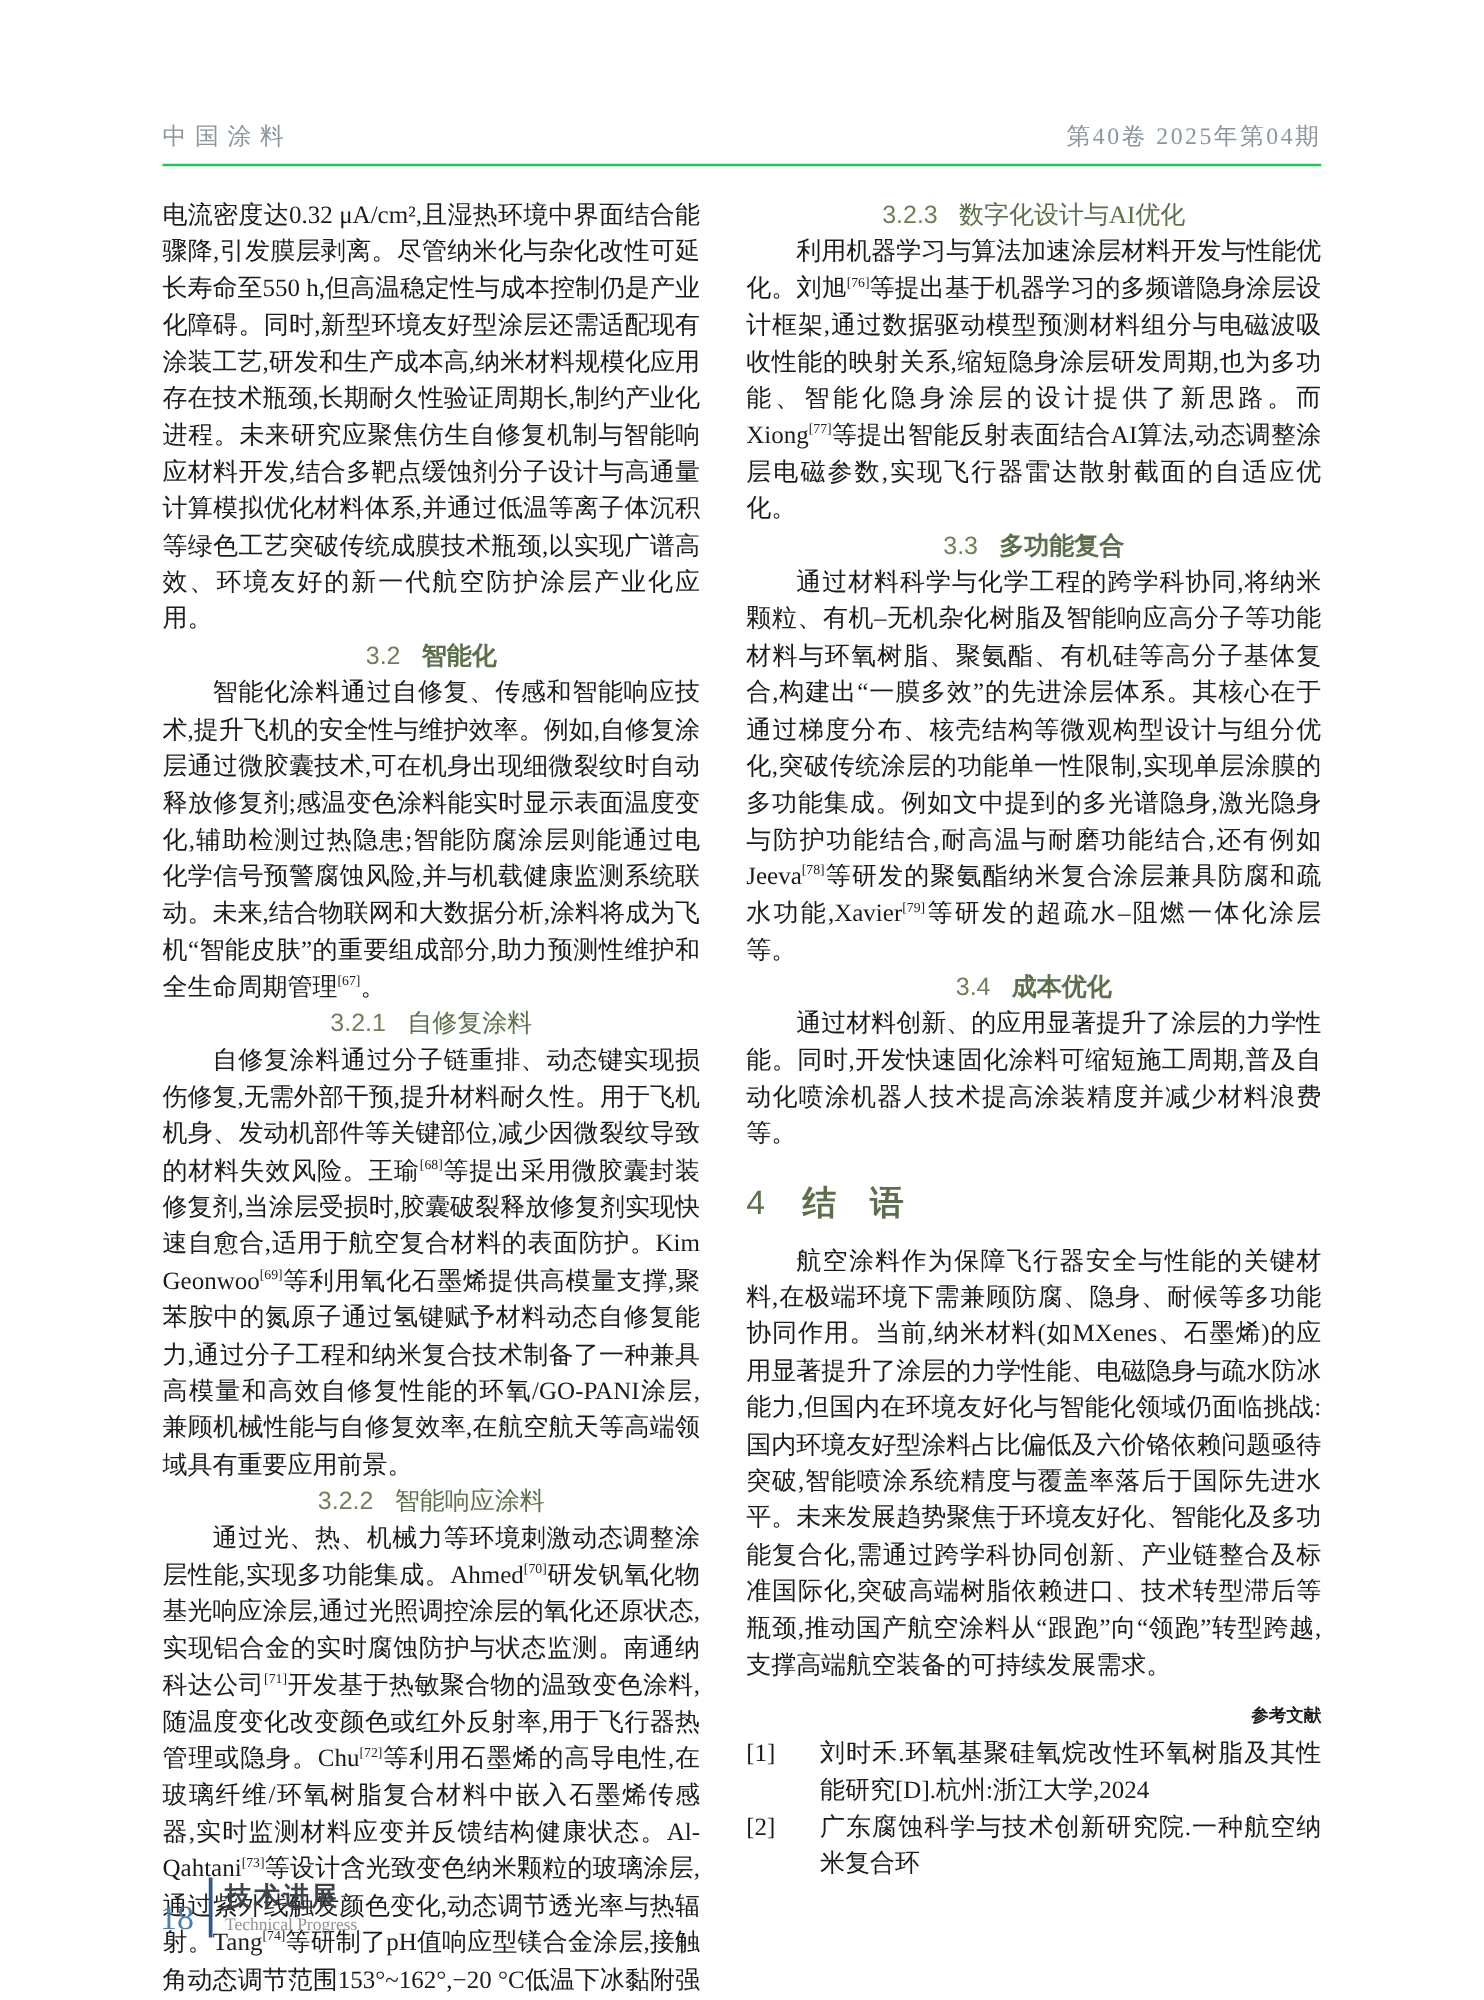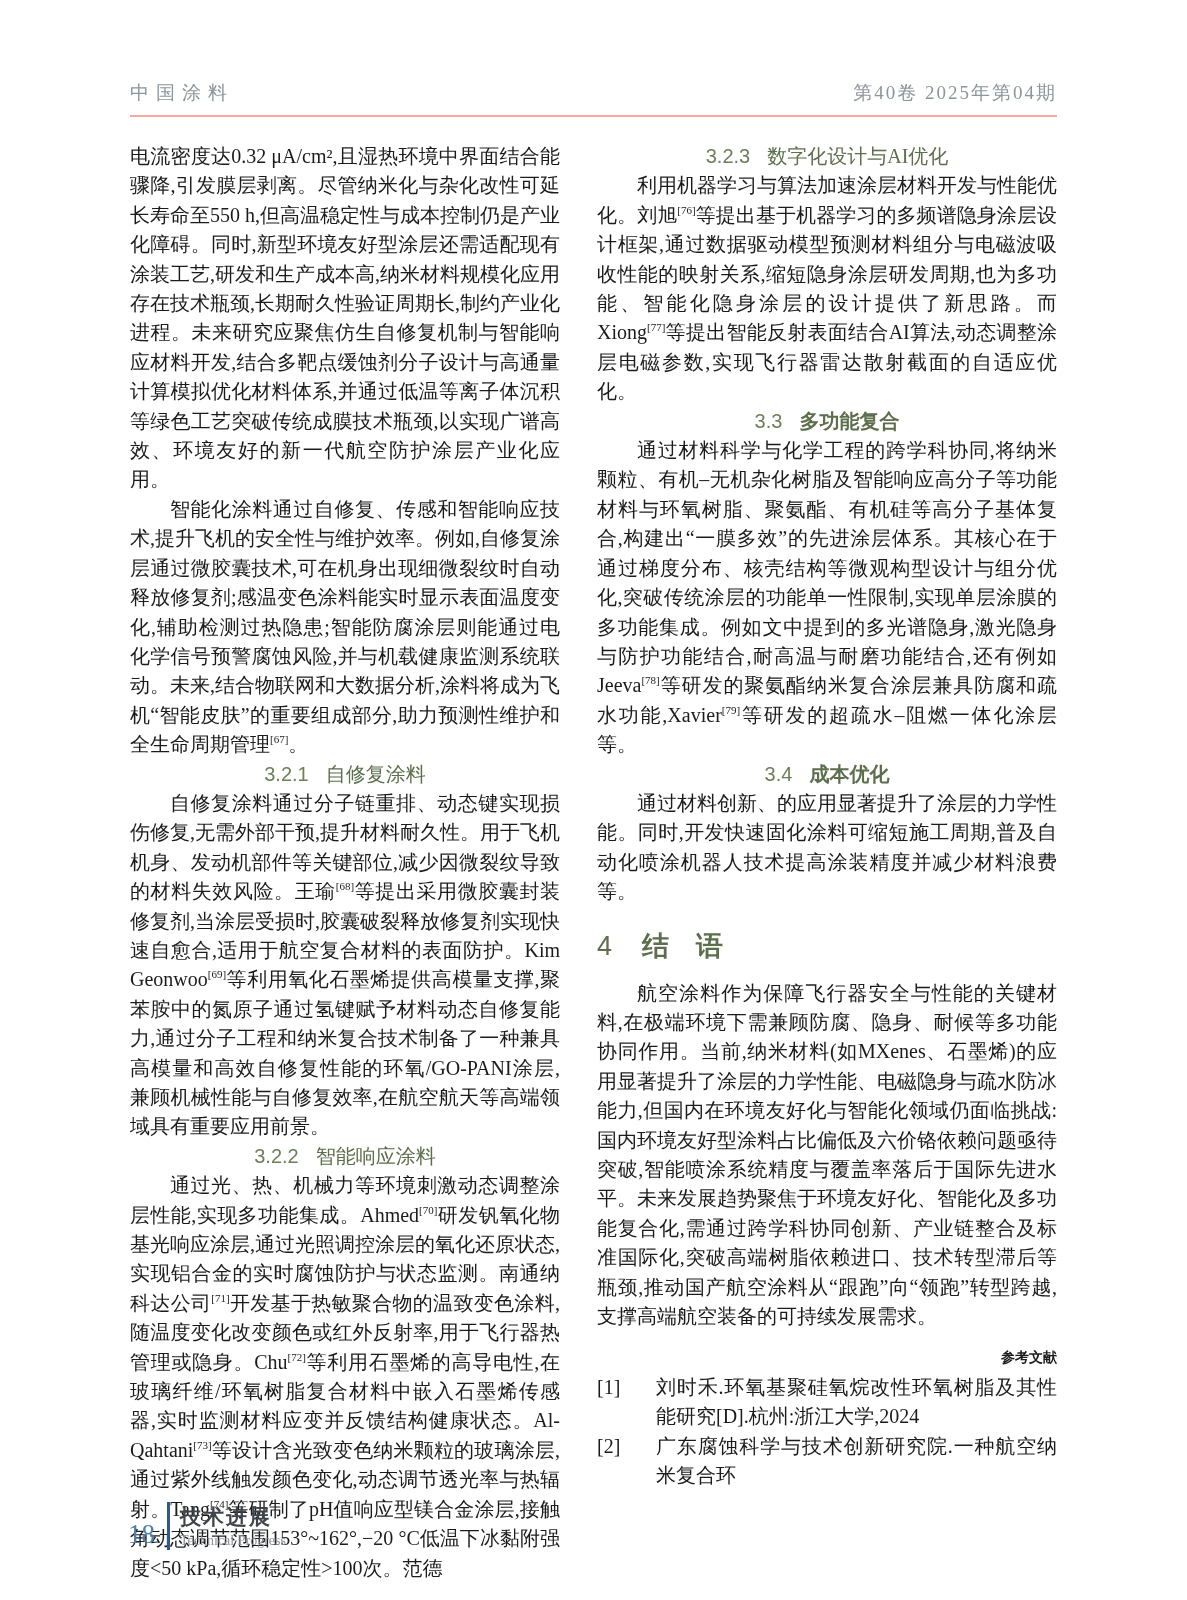--- a/index.html
+++ b/index.html
@@ -11,22 +11,23 @@
     color: #1b1b1b;
   }
   .page {
     position: absolute; inset: 0;
     padding: 80px 130px 0 130px;
   }
   
   .running-head {
     display: flex; justify-content: space-between; align-items: flex-end;
     color: #8b959d; font-size: 19px;
-    border-bottom: 2px solid #fca5a5;
+    border-bottom: 2px solid #22c55e;
     padding-bottom: 9px;
+    margin-top: 16px;
   }
   .running-head .journal { letter-spacing: 7px; }
   .running-head .issue { letter-spacing: 2px; }
   
   .content {
     display: flex; gap: 37px; margin-top: 25px;
   }
   .col { font-size: 20px; line-height: 29.4px; }
   .col-left  { width: 430px; }
   .col-right { width: 460px; }
@@ -81,20 +82,21 @@
 <div class="page">
 
   <div class="running-head">
     <span class="journal">中国涂料</span>
     <span class="issue">第40卷  2025年第04期</span>
   </div>
 
   <div class="content">
     <div class="col col-left">
         <div class="para">电流密度达0.32 μA/cm²,且湿热环境中界面结合能骤降,引发膜层剥离。尽管纳米化与杂化改性可延长寿命至550 h,但高温稳定性与成本控制仍是产业化障碍。同时,新型环境友好型涂层还需适配现有涂装工艺,研发和生产成本高,纳米材料规模化应用存在技术瓶颈,长期耐久性验证周期长,制约产业化进程。未来研究应聚焦仿生自修复机制与智能响应材料开发,结合多靶点缓蚀剂分子设计与高通量计算模拟优化材料体系,并通过低温等离子体沉积等绿色工艺突破传统成膜技术瓶颈,以实现广谱高效、环境友好的新一代航空防护涂层产业化应用。</div>
+        <div class="h2"><span class="h-num">3.2</span><span class="h-title">智能化</span></div>
         <div class="para indent">智能化涂料通过自修复、传感和智能响应技术,提升飞机的安全性与维护效率。例如,自修复涂层通过微胶囊技术,可在机身出现细微裂纹时自动释放修复剂;感温变色涂料能实时显示表面温度变化,辅助检测过热隐患;智能防腐涂层则能通过电化学信号预警腐蚀风险,并与机载健康监测系统联动。未来,结合物联网和大数据分析,涂料将成为飞机“智能皮肤”的重要组成部分,助力预测性维护和全生命周期管理<sup class="refmark">[67]</sup>。</div>
         <div class="h3"><span class="h-num">3.2.1</span><span class="h-title">自修复涂料</span></div>
         <div class="para indent">自修复涂料通过分子链重排、动态键实现损伤修复,无需外部干预,提升材料耐久性。用于飞机机身、发动机部件等关键部位,减少因微裂纹导致的材料失效风险。王瑜<sup class="refmark">[68]</sup>等提出采用微胶囊封装修复剂,当涂层受损时,胶囊破裂释放修复剂实现快速自愈合,适用于航空复合材料的表面防护。Kim Geonwoo<sup class="refmark">[69]</sup>等利用氧化石墨烯提供高模量支撑,聚苯胺中的氮原子通过氢键赋予材料动态自修复能力,通过分子工程和纳米复合技术制备了一种兼具高模量和高效自修复性能的环氧/GO-PANI涂层,兼顾机械性能与自修复效率,在航空航天等高端领域具有重要应用前景。</div>
         <div class="h3"><span class="h-num">3.2.2</span><span class="h-title">智能响应涂料</span></div>
         <div class="para indent">通过光、热、机械力等环境刺激动态调整涂层性能,实现多功能集成。Ahmed<sup class="refmark">[70]</sup>研发钒氧化物基光响应涂层,通过光照调控涂层的氧化还原状态,实现铝合金的实时腐蚀防护与状态监测。南通纳科达公司<sup class="refmark">[71]</sup>开发基于热敏聚合物的温致变色涂料,随温度变化改变颜色或红外反射率,用于飞行器热管理或隐身。Chu<sup class="refmark">[72]</sup>等利用石墨烯的高导电性,在玻璃纤维/环氧树脂复合材料中嵌入石墨烯传感器,实时监测材料应变并反馈结构健康状态。Al-Qahtani<sup class="refmark">[73]</sup>等设计含光致变色纳米颗粒的玻璃涂层,通过紫外线触发颜色变化,动态调节透光率与热辐射。Tang<sup class="refmark">[74]</sup>等研制了pH值响应型镁合金涂层,接触角动态调节范围153°~162°,−20 °C低温下冰黏附强度&lt;50 kPa,循环稳定性&gt;100次。范德</div>
       </div>
     <div class="col col-right">
         <div class="h3"><span class="h-num">3.2.3</span><span class="h-title">数字化设计与AI优化</span></div>
         <div class="para indent">利用机器学习与算法加速涂层材料开发与性能优化。刘旭<sup class="refmark">[76]</sup>等提出基于机器学习的多频谱隐身涂层设计框架,通过数据驱动模型预测材料组分与电磁波吸收性能的映射关系,缩短隐身涂层研发周期,也为多功能、智能化隐身涂层的设计提供了新思路。而Xiong<sup class="refmark">[77]</sup>等提出智能反射表面结合AI算法,动态调整涂层电磁参数,实现飞行器雷达散射截面的自适应优化。</div>
         <div class="h2"><span class="h-num">3.3</span><span class="h-title">多功能复合</span></div>

